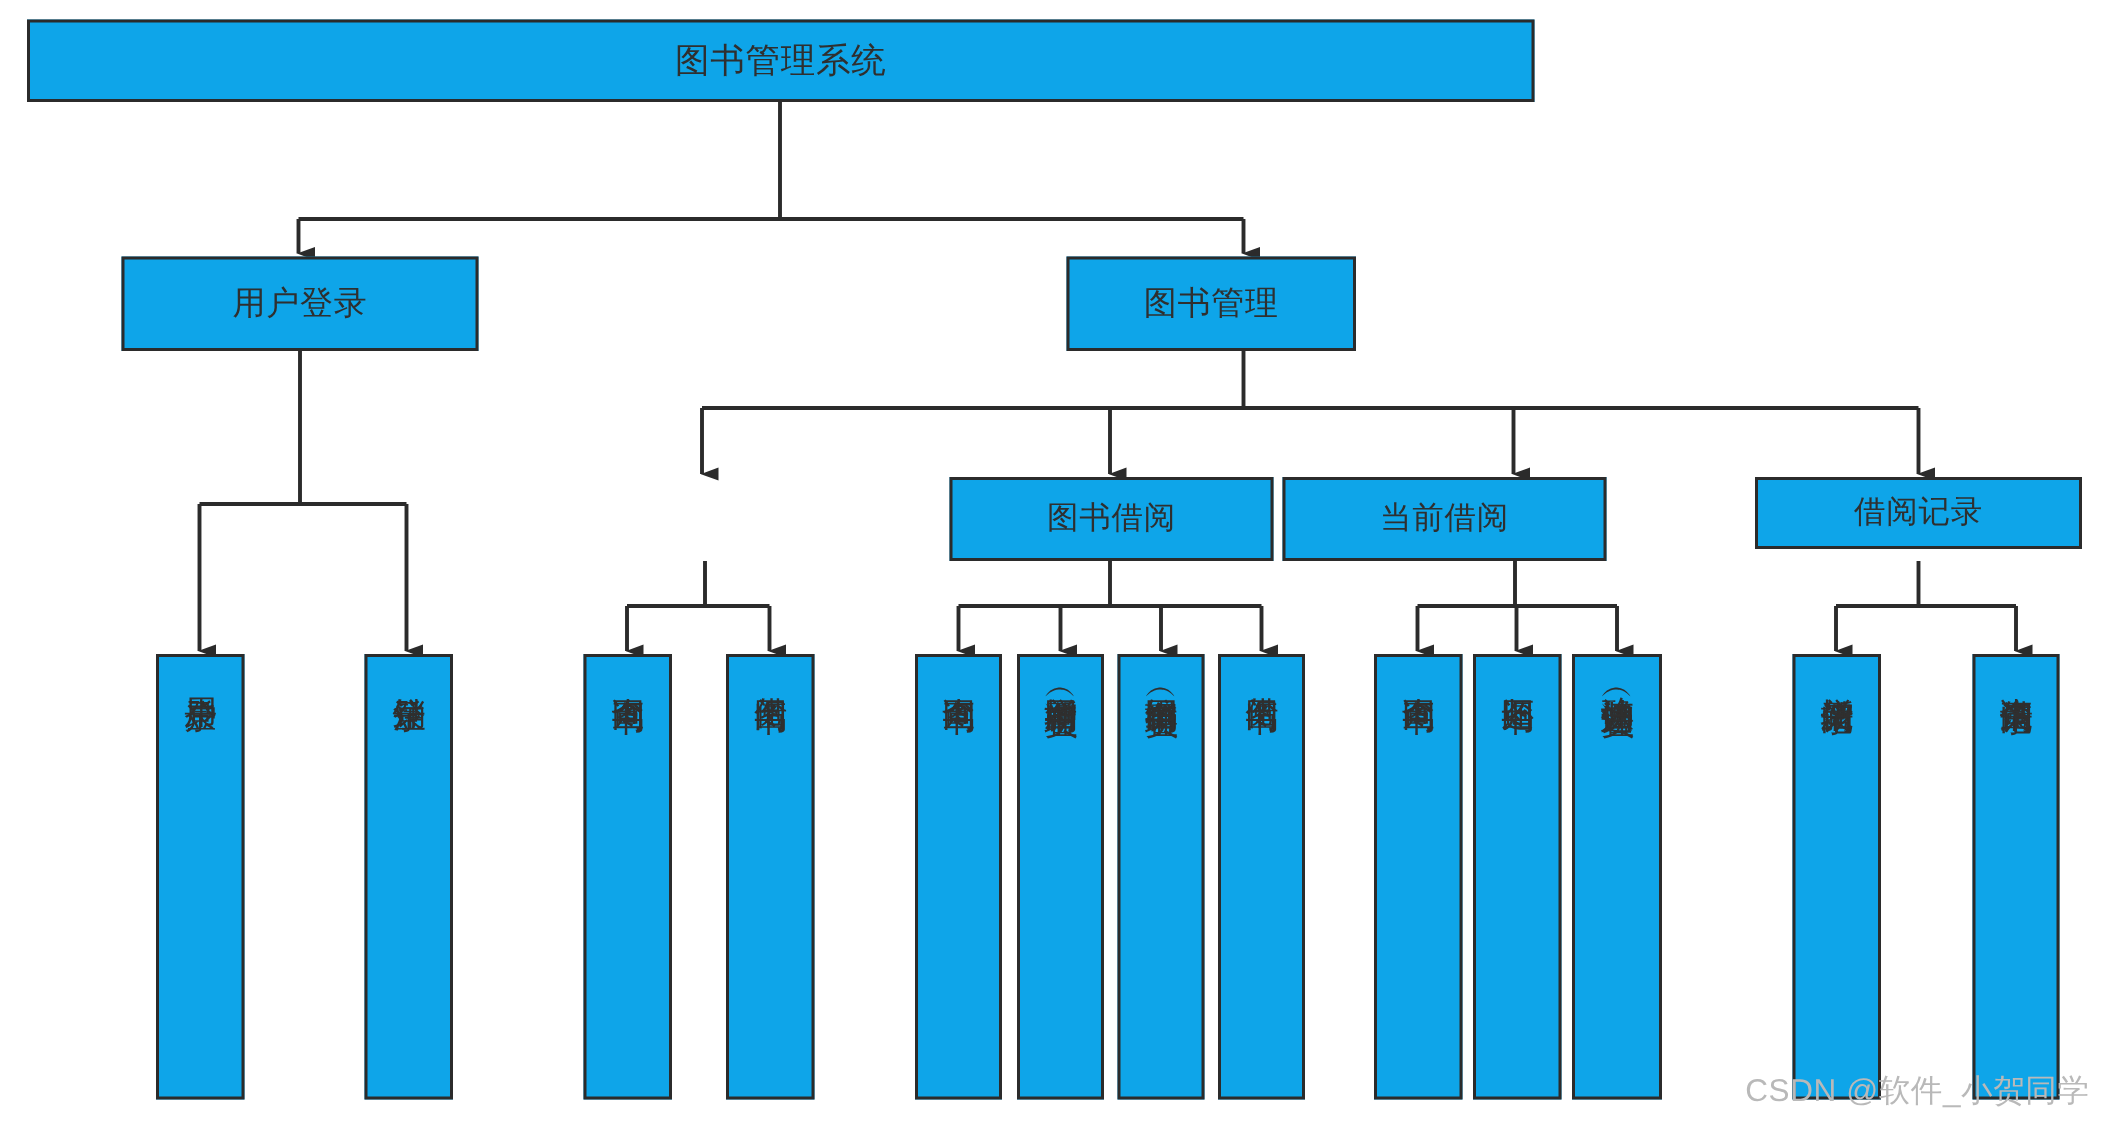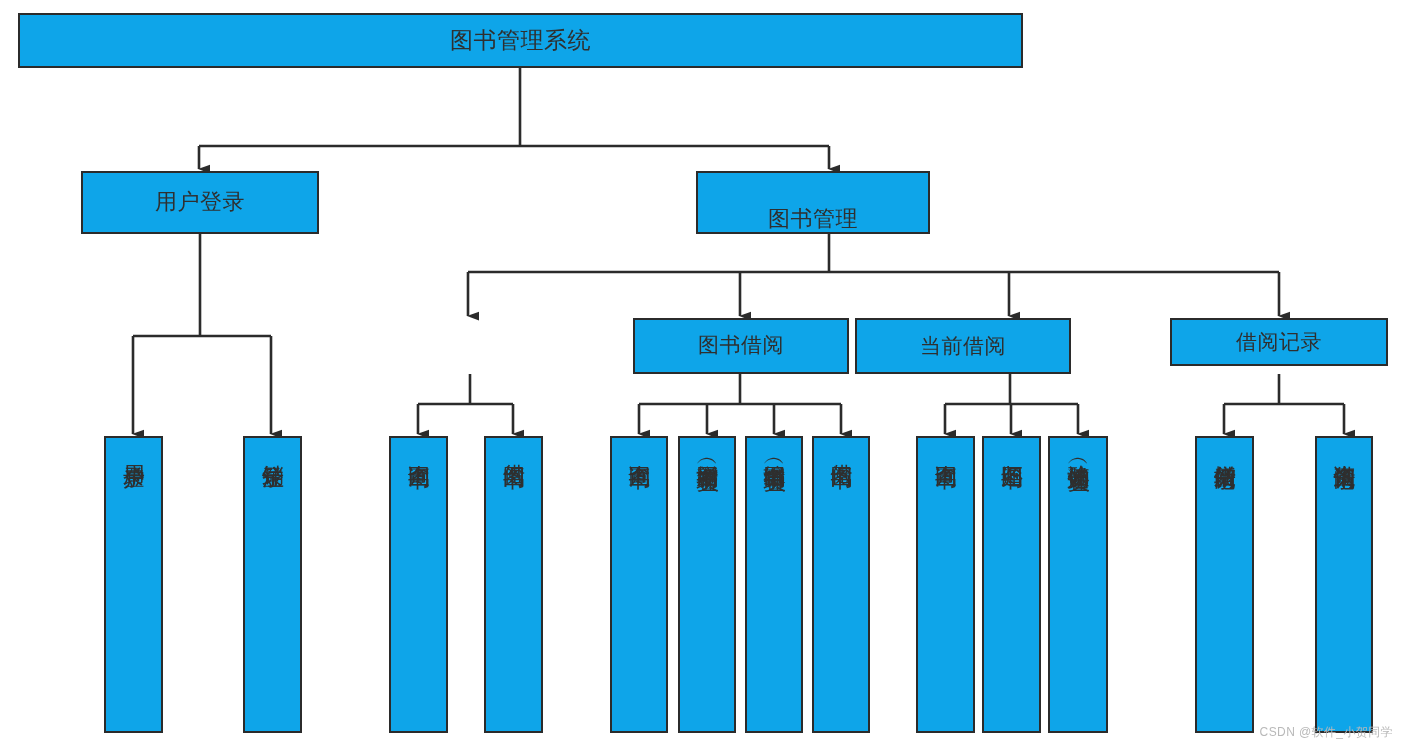--- a/index.html
+++ b/index.html
@@ -54,21 +54,21 @@
     text-orientation: upright;
     font-size: 22px;
     line-height: 1.22;
     letter-spacing: 1px;
     white-space: nowrap;
   }
   #watermark {
     position: absolute;
     right: 12px;
     bottom: 6px;
-    font-size: 12px;
+    font-size: 21px;
     color: #b9b9b9;
     letter-spacing: 0.4px;
     white-space: nowrap;
     user-select: none;
   }
 </style>
 </head>
 <body>
 
 <div id="stage">
@@ -123,21 +123,21 @@
     </g>
   </svg>
 
   <div class="node root" style="left:18px; top:13px; width:1005px; height:55px;">
     <span class="label">图书管理系统</span>
   </div>
 
   <div class="node level1" style="left:81px; top:171px; width:238px; height:63px;">
     <span class="label">用户登录</span>
   </div>
-  <div class="node level1" style="left:696px; top:171px; width:234px; height:63px;align-items:flex-end;">
+  <div class="node level1" style="left:711px; top:171px; width:193px; height:63px;">
     <span class="label">图书管理</span>
   </div>
 
   <div class="node level2" style="left:633px; top:318px; width:216px; height:56px;font-family:Liberation Serif, serif;">
     <span class="label">图书借阅</span>
   </div>
   <div class="node level2" style="left:855px; top:318px; width:216px; height:56px;">
     <span class="label">当前借阅</span>
   </div>
   <div class="node level2" style="left:1170px; top:318px; width:218px; height:48px;">

